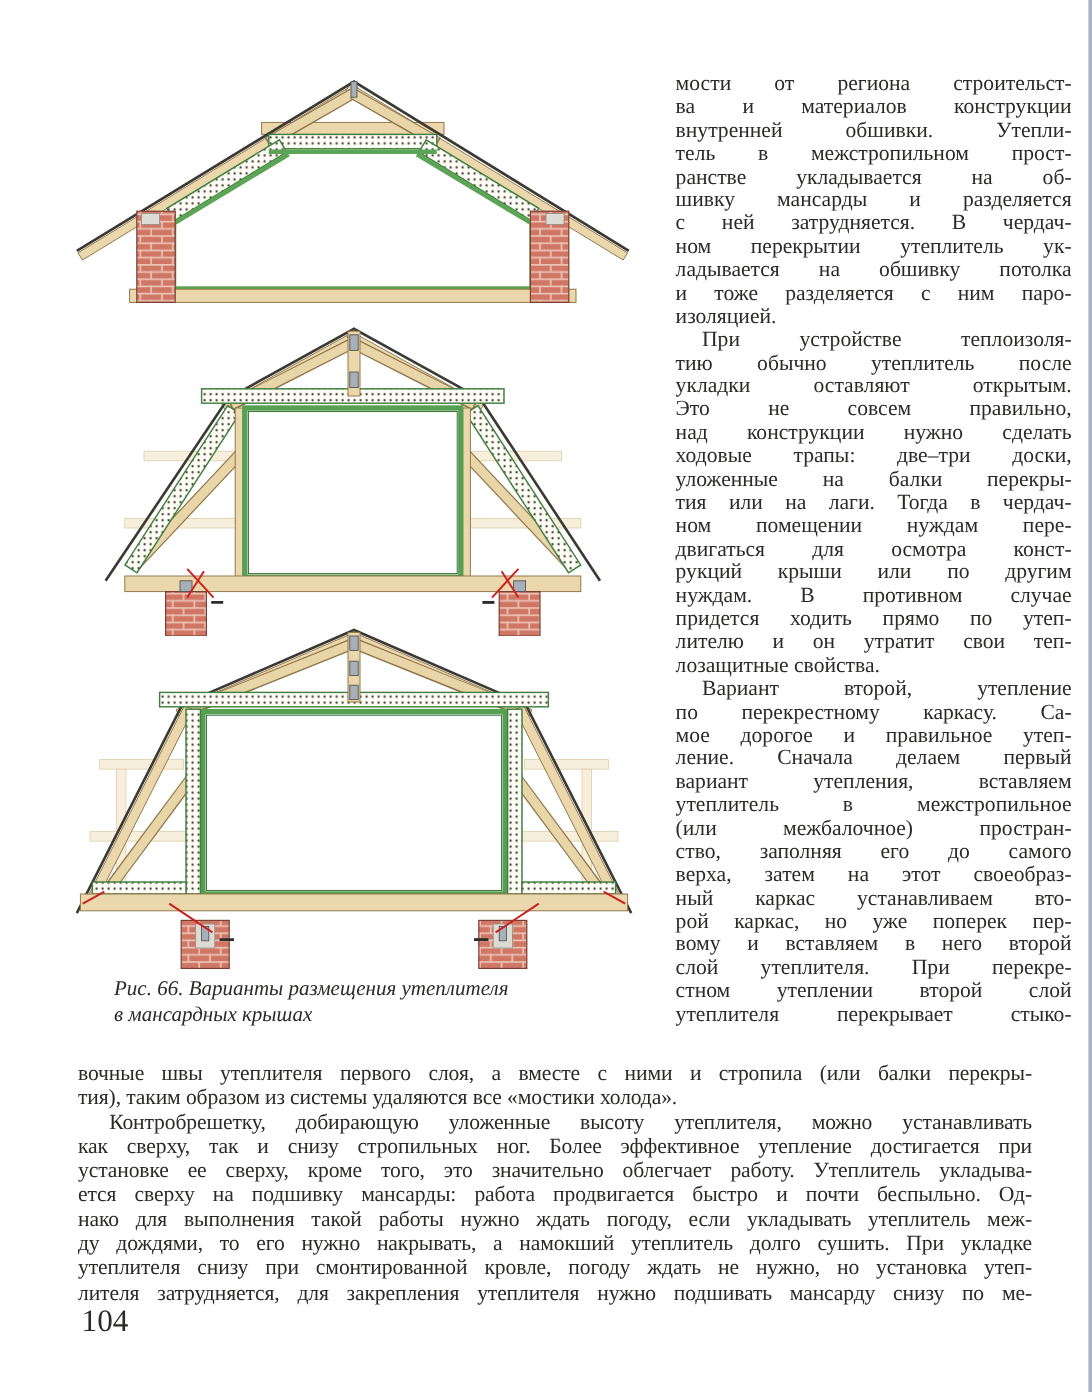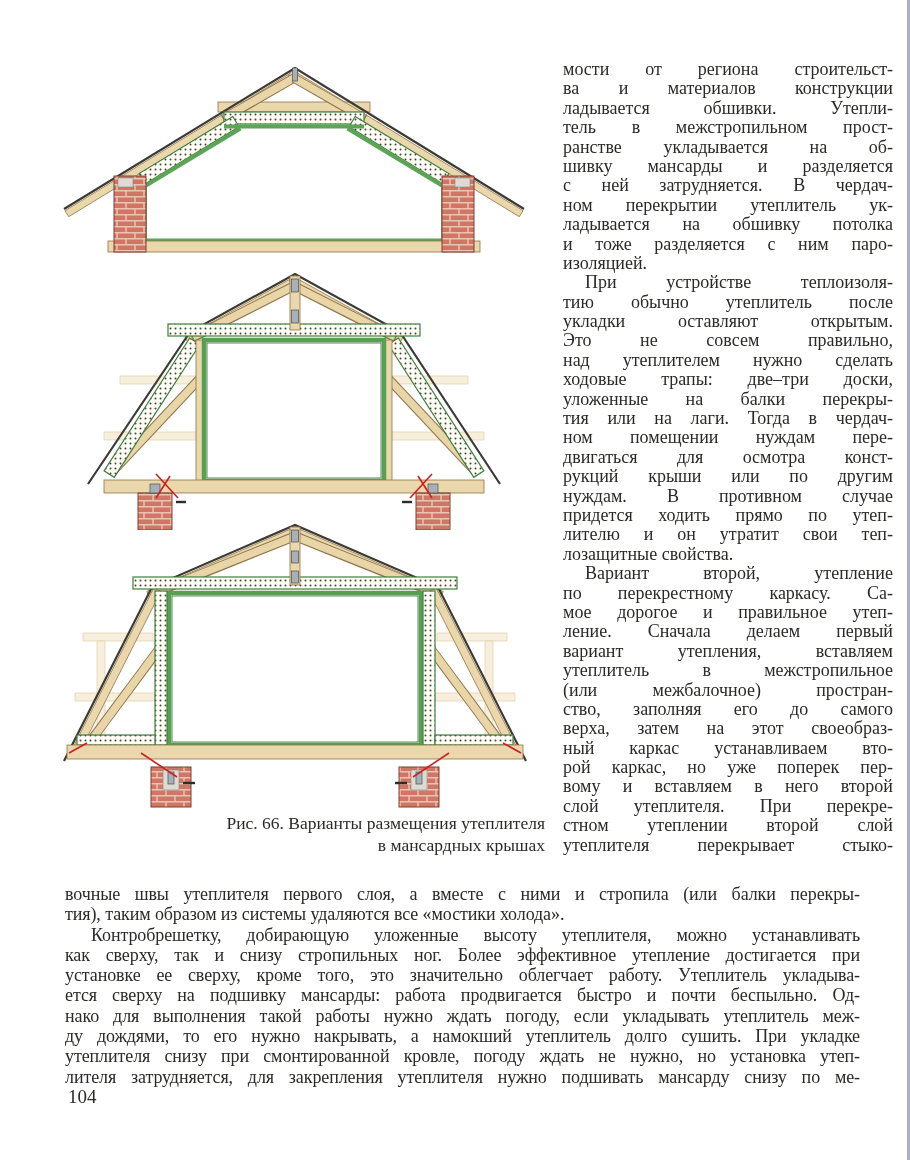--- a/index.html
+++ b/index.html
@@ -17,24 +17,24 @@
     text-align:justify;text-align-last:justify;
     white-space:nowrap;overflow:visible;
     font-size:18px;
   }
   .col-right .tline{height:19.4px;line-height:19.4px;}
   .bottom-block .tline{height:20.3px;line-height:20.3px;letter-spacing:-0.1px;}
   .tline.lastline{text-align-last:left;}
   .col-right .tline.ind{text-indent:22px;}
   .bottom-block .tline.ind{text-indent:26px;}
   .caption{
-    position:absolute;left:95px;top:812px;width:450px;text-align:right;
-    font-size:17.5px;line-height:22px;
+    position:absolute;left:95px;top:812px;width:450px;text-align:left;
+    font-style:italic;font-size:17.5px;line-height:22px;
   }
-  .pagenum{position:absolute;left:68px;top:1086px;font-size:19px;}
+  .pagenum{position:absolute;left:68px;top:1086px;font-size:26px;}
   
   .fig{position:absolute;}
   #d1{left:58px;top:52px;width:472px;height:212px;}
   #d2{left:58px;top:266px;width:472px;height:264px;}
   #d3{left:53px;top:513px;width:484px;height:297px;}
   .wood{fill:#ead7ab;stroke:#8f7448;stroke-width:0.8;}
   .woodfade{fill:#f7efdc;stroke:#ddd0ab;stroke-width:0.7;}
   .roof{fill:none;stroke:#3b3a35;stroke-width:2.2;}
   .ins{stroke:#3f7f3f;stroke-width:1.2;}
   .green4{stroke:#5ca556;stroke-width:3.8;}
@@ -200,36 +200,36 @@
 
 <div class="caption">
   <div>Рис. 66. Варианты размещения утеплителя</div>
   <div>в мансардных крышах</div>
 </div>
 
 <div class="col-right">
     <div class="para">
       <div class="tline">мости от региона строительст-</div>
       <div class="tline">ва и материалов конструкции</div>
-      <div class="tline">ладывается обшивки. Утепли-</div>
+      <div class="tline">внутренней обшивки. Утепли-</div>
       <div class="tline">тель в межстропильном прост-</div>
       <div class="tline">ранстве укладывается на об-</div>
       <div class="tline">шивку мансарды и разделяется</div>
       <div class="tline">с ней затрудняется. В чердач-</div>
       <div class="tline">ном перекрытии утеплитель ук-</div>
       <div class="tline">ладывается на обшивку потолка</div>
       <div class="tline">и тоже разделяется с ним паро-</div>
       <div class="tline lastline">изоляцией.</div>
     </div>
     <div class="para">
       <div class="tline ind">При устройстве теплоизоля-</div>
       <div class="tline">тию обычно утеплитель после</div>
       <div class="tline">укладки оставляют открытым.</div>
       <div class="tline">Это не совсем правильно,</div>
-      <div class="tline">над утеплителем нужно сделать</div>
+      <div class="tline">над конструкции нужно сделать</div>
       <div class="tline">ходовые трапы: две–три доски,</div>
       <div class="tline">уложенные на балки перекры-</div>
       <div class="tline">тия или на лаги. Тогда в чердач-</div>
       <div class="tline">ном помещении нуждам пере-</div>
       <div class="tline">двигаться для осмотра конст-</div>
       <div class="tline">рукций крыши или по другим</div>
       <div class="tline">нуждам. В противном случае</div>
       <div class="tline">придется ходить прямо по утеп-</div>
       <div class="tline">лителю и он утратит свои теп-</div>
       <div class="tline lastline">лозащитные свойства.</div>

